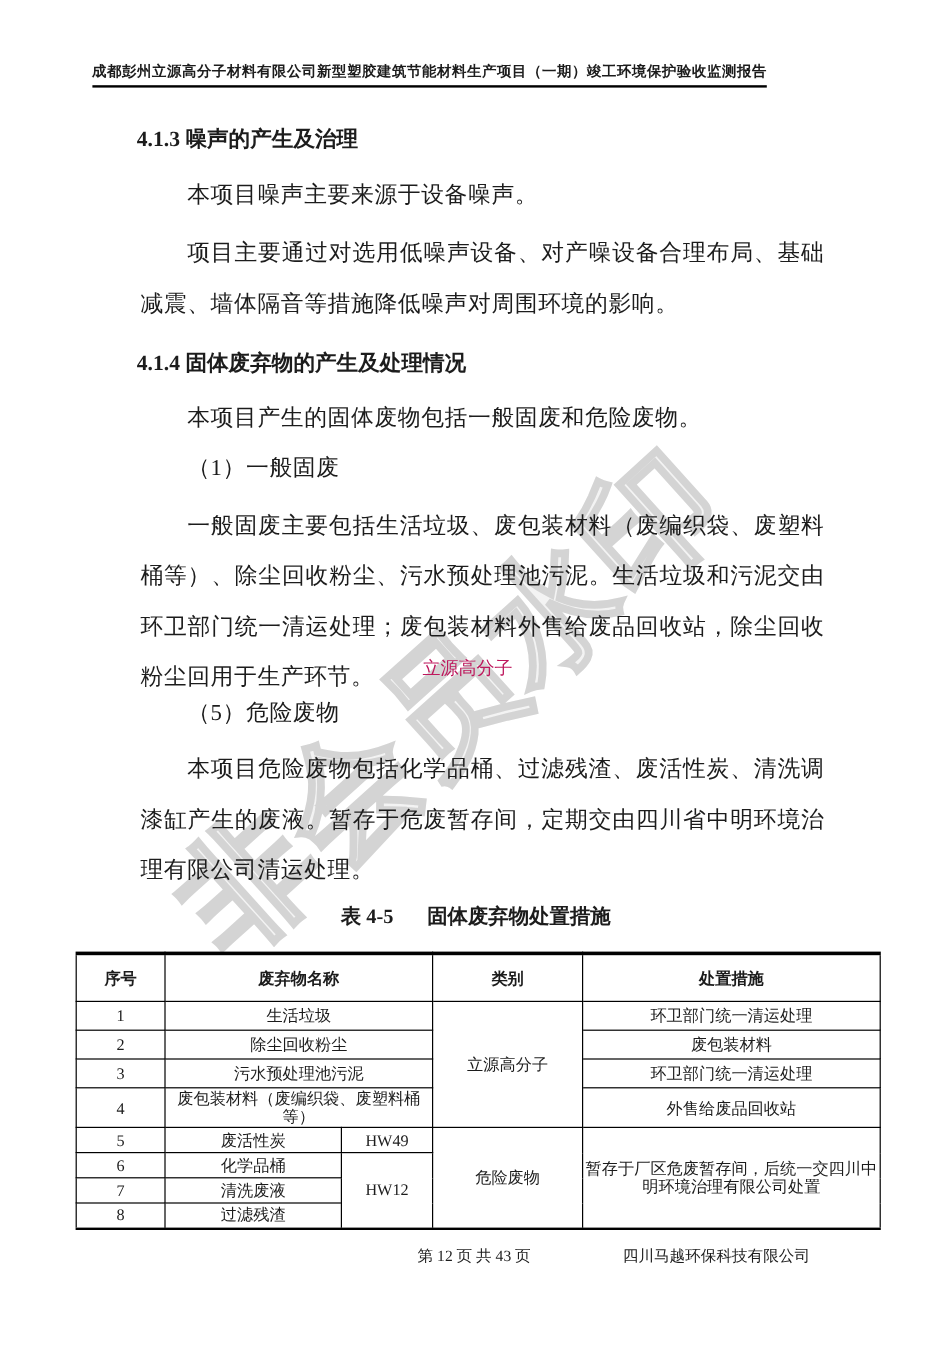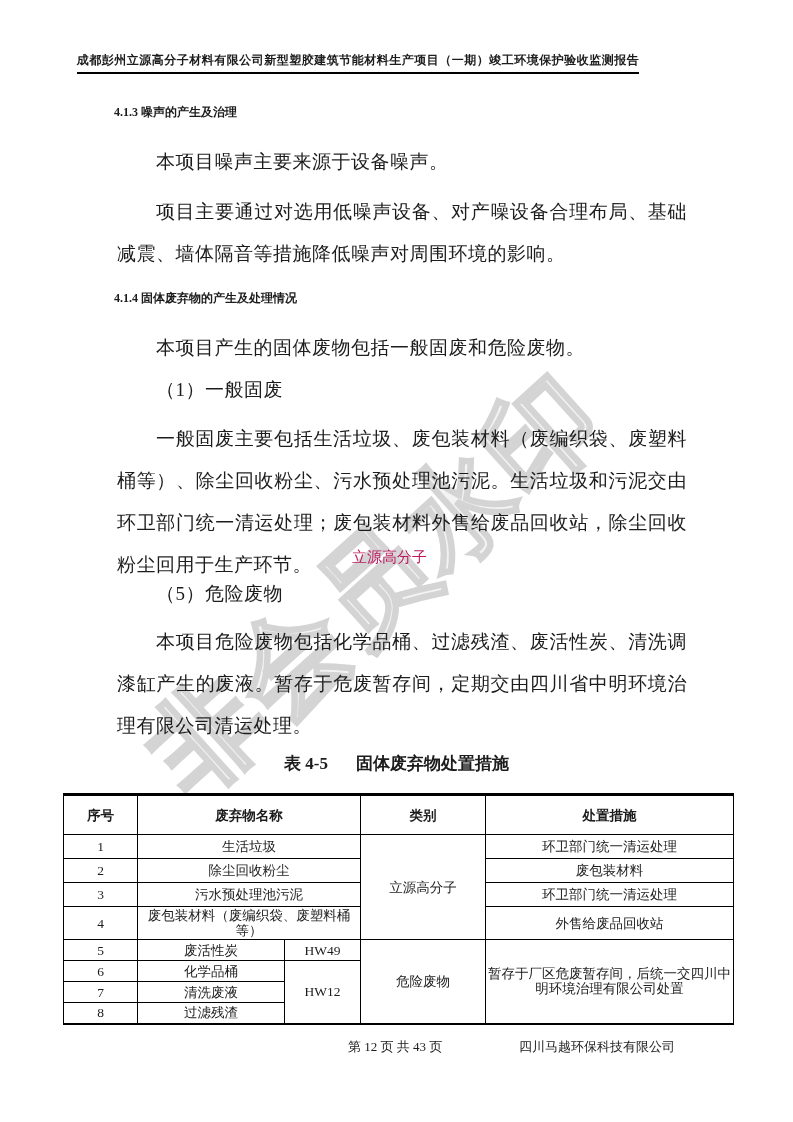--- a/index.html
+++ b/index.html
@@ -38,21 +38,21 @@
   .doc-header .title{
     display:inline-block;
     font-size:12px;font-weight:bold;
     border-bottom:2px solid #000;
     padding-bottom:3px;
     letter-spacing:.5px;
   }
   
   .h-section{
     position:absolute;left:114px;
-    font-size:12px;font-weight:bold;white-space:nowrap;
+    font-size:18px;font-weight:bold;white-space:nowrap;
   }
   .h-413{top:104px;}
   .h-414{top:290px;}
   .p-line{
     position:absolute;left:156px;
     font-size:19px;white-space:nowrap;letter-spacing:.5px;
   }
   .p-block{
     position:absolute;left:117px;width:570px;
     font-size:19px;line-height:42px;

